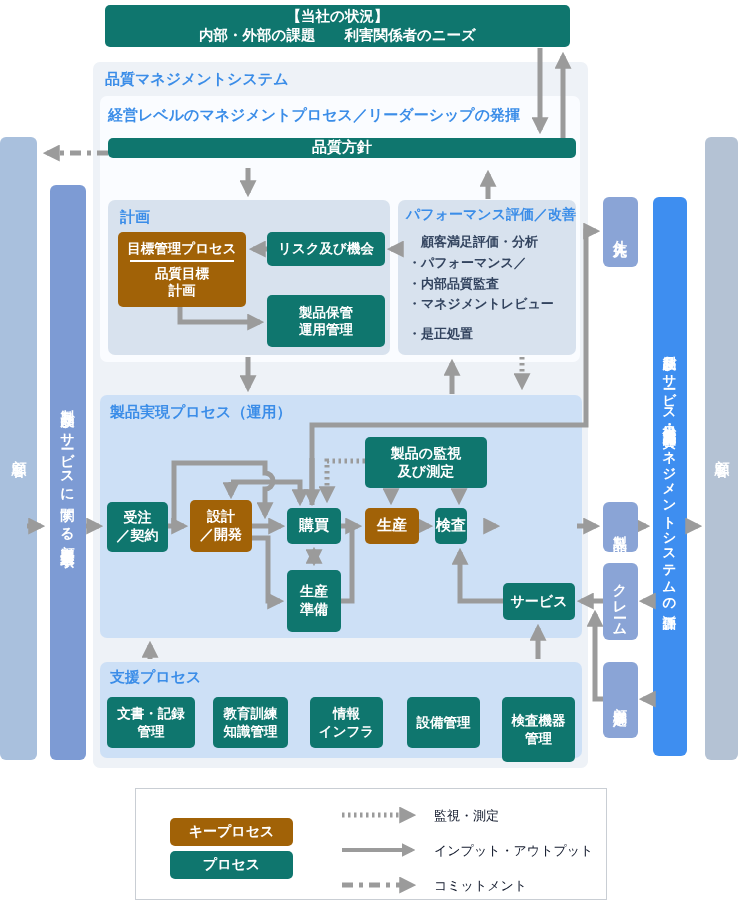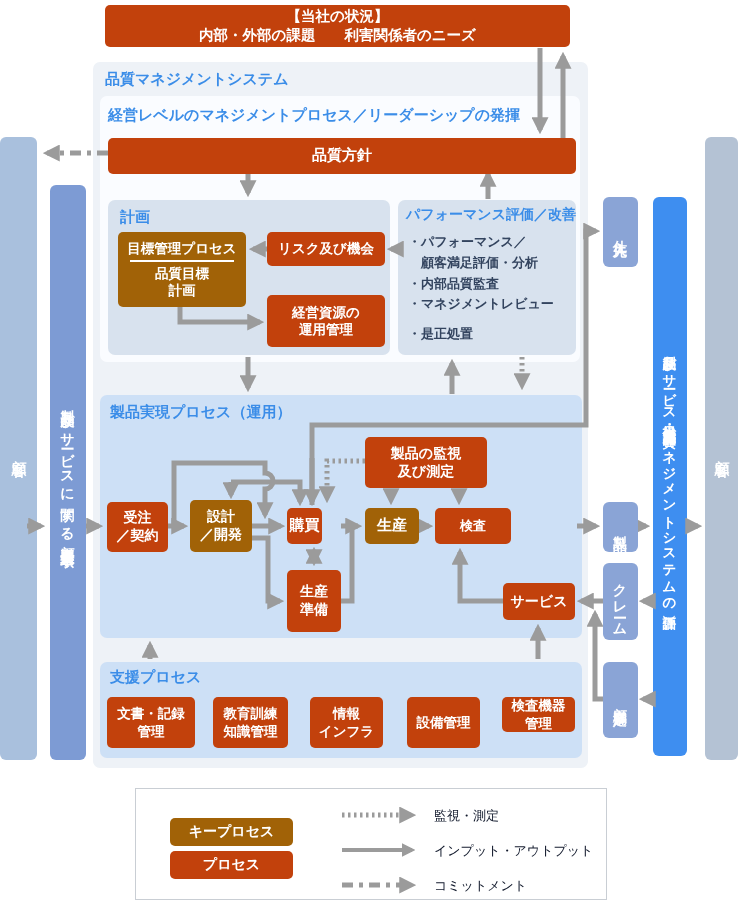--- a/index.html
+++ b/index.html
@@ -3,21 +3,21 @@
 <meta charset="utf-8">
 <style>
   html,body{margin:0;padding:0;background:#fff;}
   .stage{position:relative;width:738px;height:908px;background:#ffffff;
          font-family:"DejaVu Sans","Liberation Sans",sans-serif;overflow:hidden;}
   .abs{position:absolute;box-sizing:border-box;}
   .panel{border-radius:7px;}
   .panel-label{color:#3b8de8;font-weight:bold;font-size:15px;white-space:nowrap;}
   .box{display:flex;flex-direction:column;align-items:center;justify-content:center;
        color:#fff;font-weight:bold;text-align:center;border-radius:5px;line-height:1.28;}
-  .blue{background:#c2410c;}
+  .blue{background:#0f766e;}
   .dark{background:#a16207;}
   .side{background:#8aa4d6;}
   .vtext{writing-mode:vertical-rl;display:flex;align-items:center;justify-content:center;
          color:#fff;font-weight:bold;letter-spacing:2px;}
   .sep{width:82%;border-top:2px solid #fff;margin:3px 0;}
   .bullets{margin:0;padding:0;list-style:none;color:#33445f;font-size:13px;font-weight:600;line-height:1.6;}
   .bullets li{white-space:nowrap;}
   .bullets li.gap{margin-top:9px;}
   .legend-frame{background:#fff;border:1px solid #c9ced4;}
   .legend-label{color:#0f172a;font-size:13px;white-space:nowrap;}
@@ -117,41 +117,41 @@
     <span>内部・外部の課題　　利害関係者のニーズ</span>
   </div>
 
   <div class="abs panel-label z10" style="left:105px;top:70px;">品質マネジメントシステム</div>
   <div class="abs panel-label z10" style="left:108px;top:106px;">経営レベルのマネジメントプロセス／リーダーシップの発揮</div>
   <div class="abs panel-label z10" style="left:120px;top:208px;">計画</div>
   <div class="abs panel-label z10" style="left:406px;top:206px;font-size:14px;">パフォーマンス評価／改善</div>
   <div class="abs panel-label z10" style="left:110px;top:403px;">製品実現プロセス（運用）</div>
   <div class="abs panel-label z10" style="left:110px;top:668px;">支援プロセス</div>
 
-  <div class="abs box blue z10" style="left:108px;top:138px;width:468px;height:36px;font-size:15px;">
+  <div class="abs box blue z10" style="left:108px;top:138px;width:468px;height:20px;font-size:15px;">
     <span>品質方針</span>
   </div>
 
   <div class="abs box dark z10" style="left:118px;top:232px;width:128px;height:75px;font-size:13.5px;">
     <span>目標管理プロセス</span>
     <span class="sep"></span>
     <span>品質目標</span>
     <span>計画</span>
   </div>
   <div class="abs box blue z10" style="left:267px;top:232px;width:118px;height:34px;font-size:13.5px;">
     <span>リスク及び機会</span>
   </div>
   <div class="abs box blue z10" style="left:267px;top:295px;width:118px;height:52px;font-size:13.5px;">
-    <span>経営資源の</span>
+    <span>製品保管</span>
     <span>運用管理</span>
   </div>
 
   <ul class="abs bullets z10" style="left:408px;top:232px;width:166px;">
+    <li>　顧客満足評価・分析</li>
     <li>・パフォーマンス／</li>
-    <li>　顧客満足評価・分析</li>
     <li>・内部品質監査</li>
     <li>・マネジメントレビュー</li>
     <li class="gap">・是正処置</li>
   </ul>
 
   <div class="abs vtext side z10" style="left:603px;top:197px;width:35px;height:70px;border-radius:6px;font-size:14px;">
     <span>仕入先</span>
   </div>
 
   <div class="abs box blue z10" style="left:365px;top:437px;width:122px;height:51px;font-size:14px;">
@@ -159,27 +159,27 @@
     <span>及び測定</span>
   </div>
   <div class="abs box blue z10" style="left:107px;top:502px;width:61px;height:50px;font-size:14px;">
     <span>受注</span>
     <span>／契約</span>
   </div>
   <div class="abs box dark z10" style="left:190px;top:500px;width:62px;height:52px;font-size:14px;">
     <span>設計</span>
     <span>／開発</span>
   </div>
-  <div class="abs box blue z10" style="left:287px;top:508px;width:35px;height:36px;font-size:15px;">
+  <div class="abs box blue z10" style="left:287px;top:508px;width:54px;height:36px;font-size:15px;">
     <span>購買</span>
   </div>
   <div class="abs box dark z10" style="left:365px;top:508px;width:54px;height:36px;font-size:15px;">
     <span>生産</span>
   </div>
-  <div class="abs box blue z10" style="left:435px;top:508px;width:76px;height:36px;font-size:13px;">
+  <div class="abs box blue z10" style="left:435px;top:508px;width:32px;height:36px;font-size:15px;">
     <span>検査</span>
   </div>
   <div class="abs box blue z10" style="left:287px;top:570px;width:54px;height:62px;font-size:14px;">
     <span>生産</span>
     <span>準備</span>
   </div>
   <div class="abs box blue z10" style="left:503px;top:583px;width:72px;height:37px;font-size:14px;">
     <span>サービス</span>
   </div>
 
@@ -192,21 +192,21 @@
     <span>知識管理</span>
   </div>
   <div class="abs box blue z10" style="left:310px;top:697px;width:73px;height:51px;font-size:13.5px;">
     <span>情報</span>
     <span>インフラ</span>
   </div>
   <div class="abs box blue z10" style="left:407px;top:697px;width:73px;height:51px;font-size:13.5px;">
     <span>設備管理</span>
     <span></span>
   </div>
-  <div class="abs box blue z10" style="left:502px;top:697px;width:73px;height:35px;font-size:13.5px;">
+  <div class="abs box blue z10" style="left:502px;top:697px;width:73px;height:65px;font-size:13.5px;">
     <span>検査機器</span>
     <span>管理</span>
   </div>
 
   <div class="abs vtext side z10" style="left:603px;top:502px;width:35px;height:50px;border-radius:6px;font-size:14px;">
     <span>製品</span>
   </div>
   <div class="abs vtext side z10" style="left:603px;top:563px;width:35px;height:77px;border-radius:6px;font-size:14px;">
     <span>クレーム</span>
   </div>

